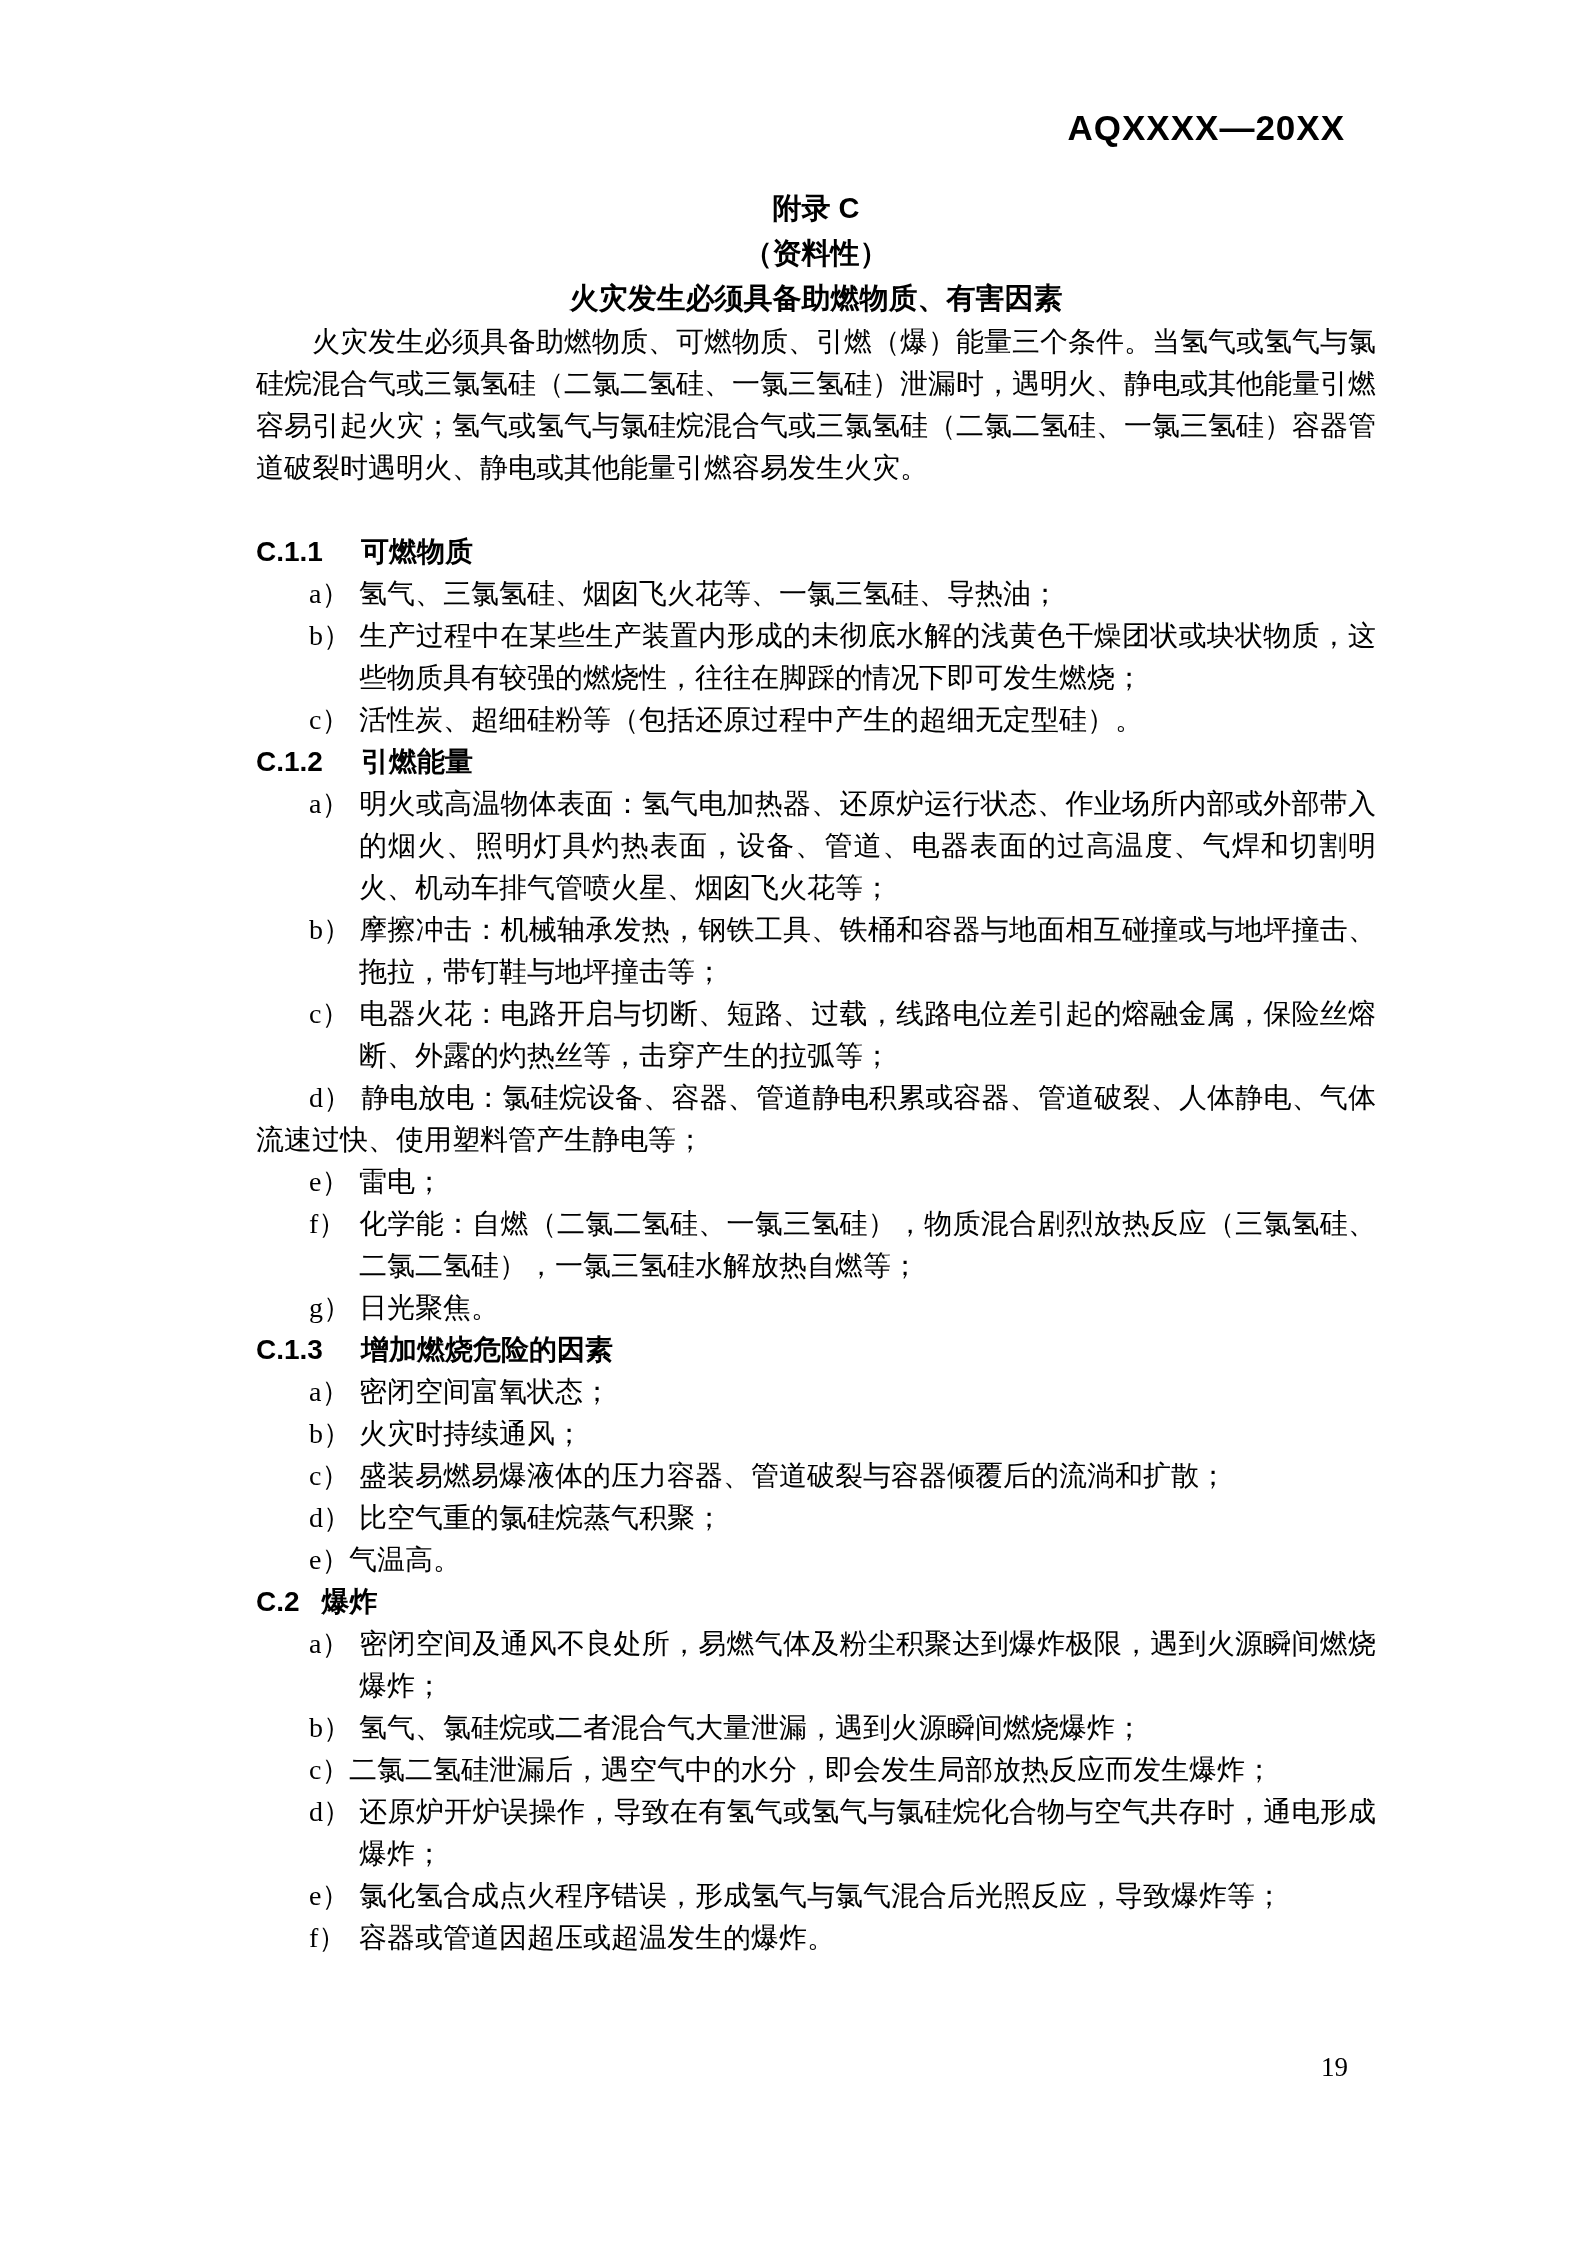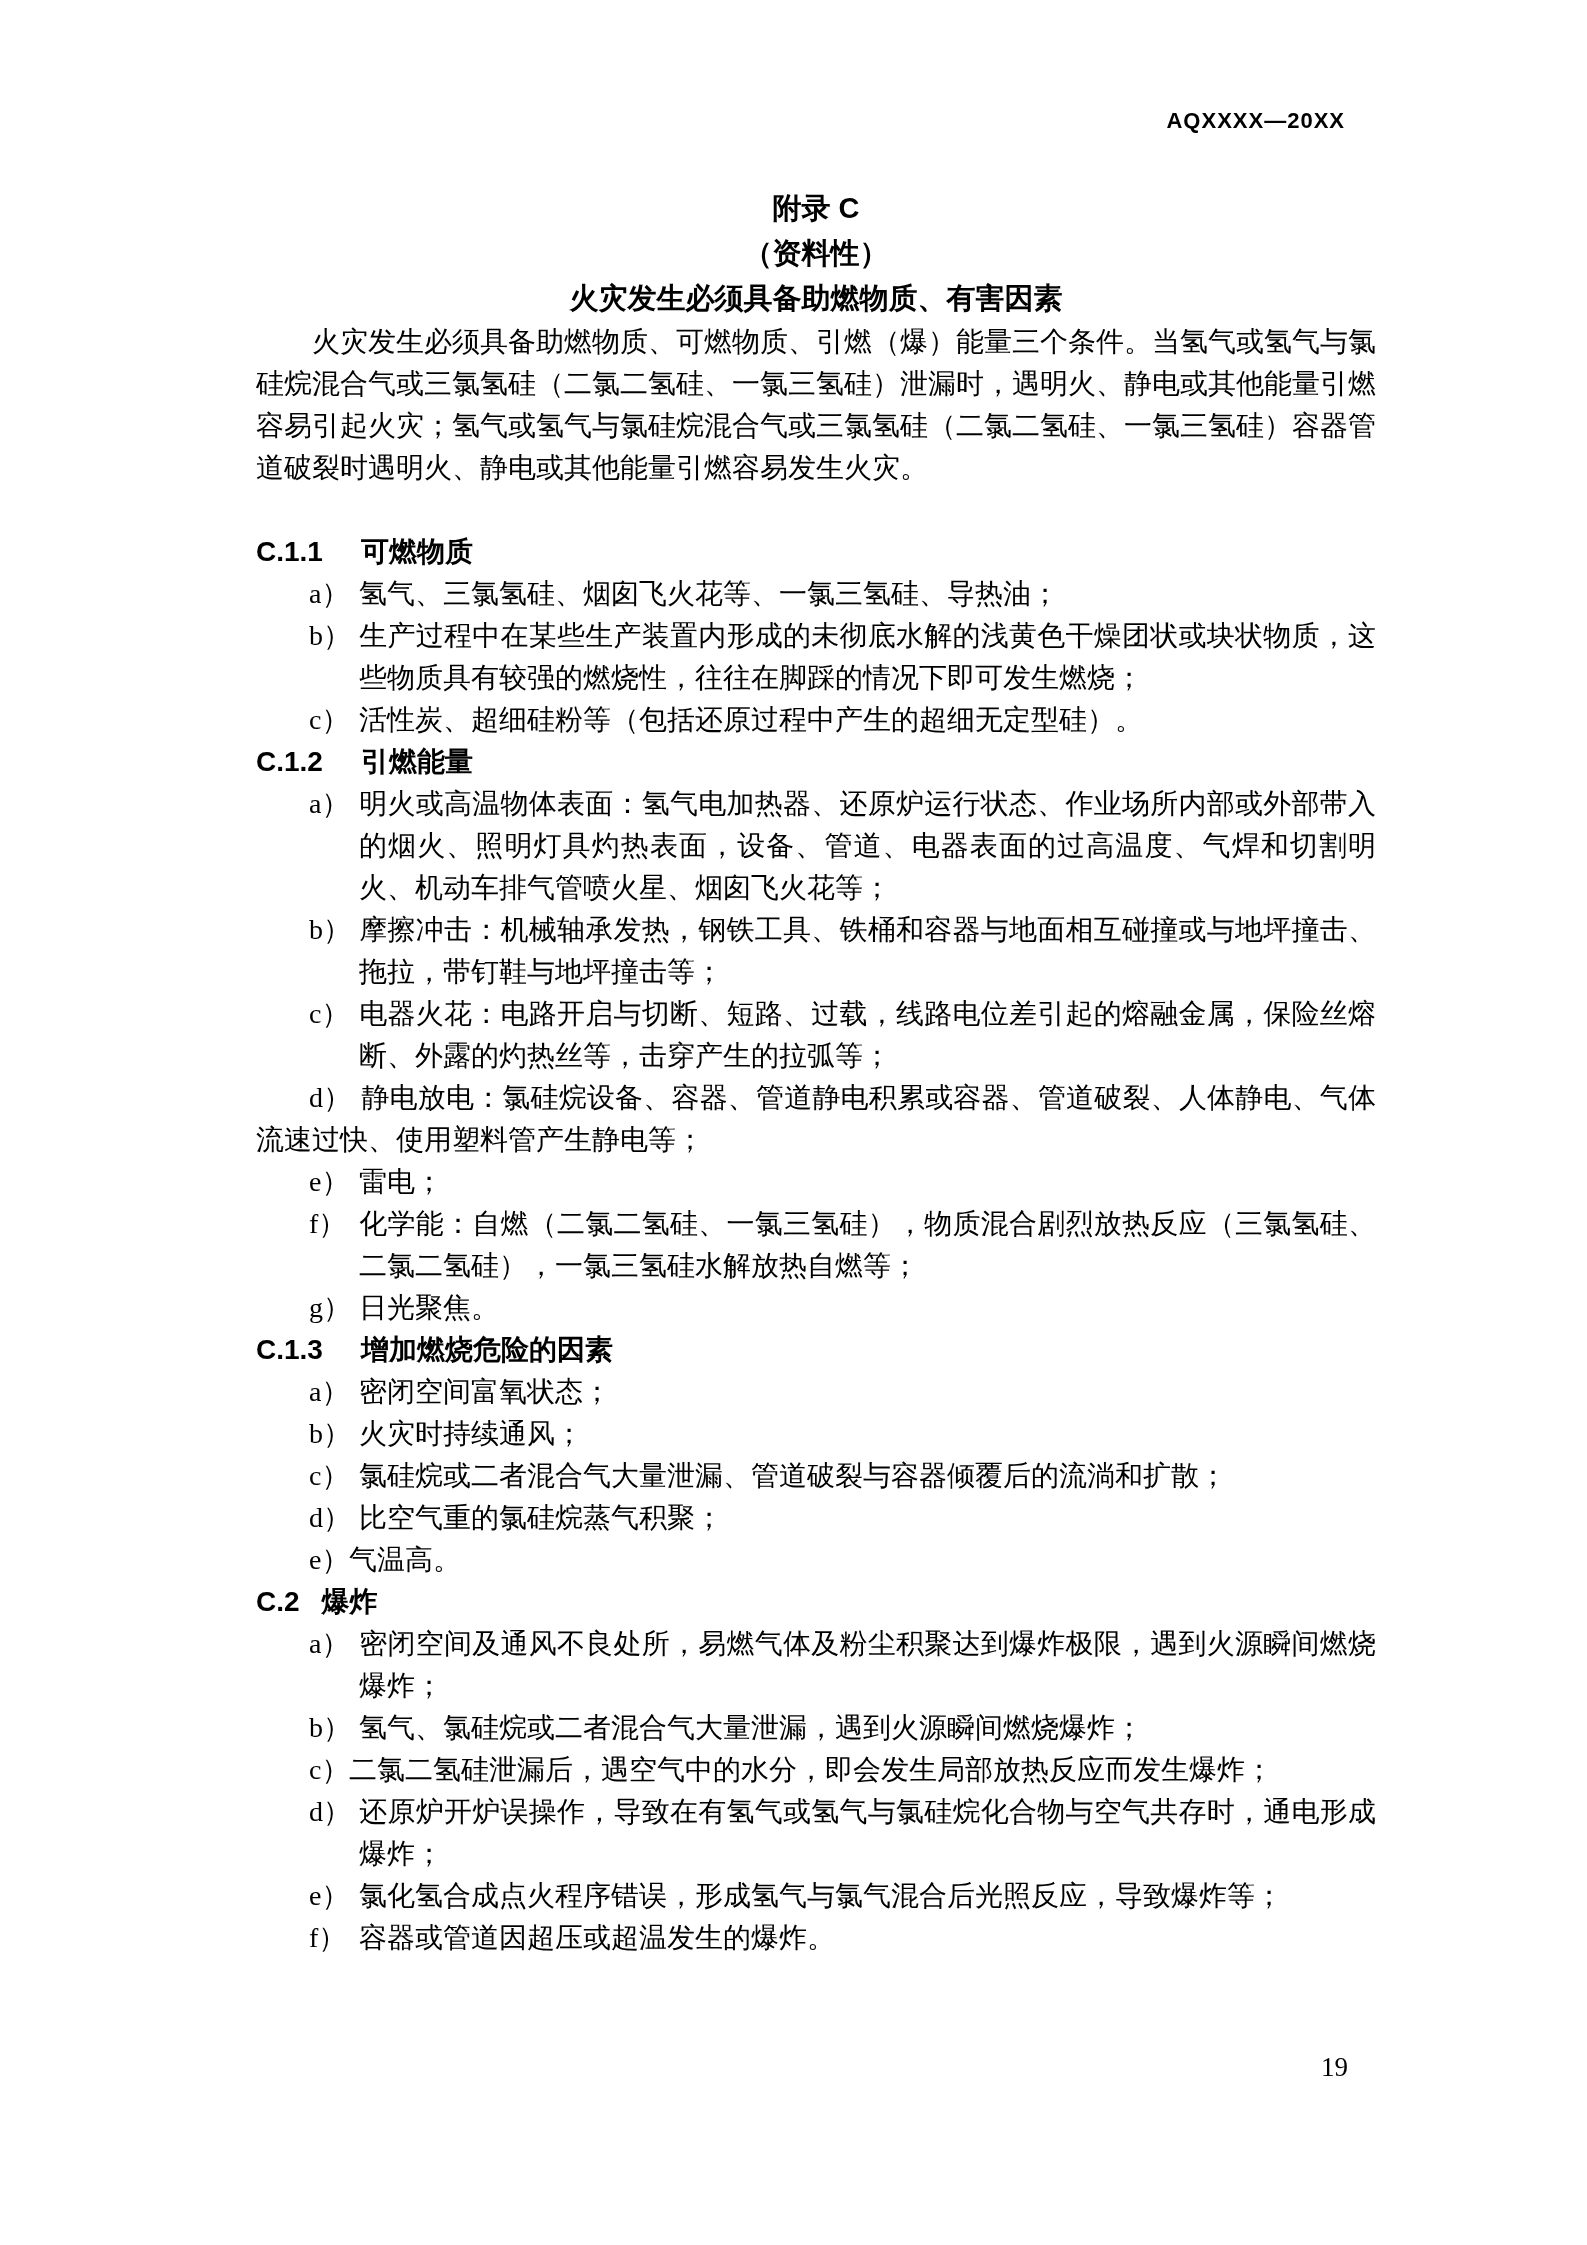--- a/index.html
+++ b/index.html
@@ -7,21 +7,21 @@
     width:1587px; height:2245px; position:relative;
     font-family:"Liberation Serif","DejaVu Serif",serif;
     color:#000;
     -webkit-font-smoothing:antialiased;
   }
   .page { position:absolute; inset:0; background:#ffffff; }
 
   .hdr {
     position:absolute; top:108px; right:242px;
     font-family:"Liberation Sans","DejaVu Sans",sans-serif;
-    font-weight:bold; font-size:22px; letter-spacing:1px;
+    font-weight:bold; font-size:35px; letter-spacing:1px;
   }
 
   .content {
     position:absolute; left:256px; top:186px; width:1120px;
     font-size:28px; line-height:42px;
   }
 
   
   .tblock { text-align:center; font-weight:bold;
     font-family:"Liberation Sans","DejaVu Sans",sans-serif; }
@@ -91,21 +91,21 @@
     <div class="li flush"><span class="lbl">d）</span><span>静电放电：氯硅烷设备、容器、管道静电积累或容器、管道破裂、人体静电、气体流速过快、使用塑料管产生静电等；</span></div>
     <div class="li"><span class="lbl">e）</span><span>雷电；</span></div>
     <div class="li"><span class="lbl">f）</span><span>化学能：自燃（二氯二氢硅、一氯三氢硅），物质混合剧烈放热反应（三氯氢硅、二氯二氢硅），一氯三氢硅水解放热自燃等；</span></div>
     <div class="li"><span class="lbl">g）</span><span>日光聚焦。</span></div>
 
     <div class="sec-h sub">
       <span class="num">C.1.3</span><span>增加燃烧危险的因素</span>
     </div>
     <div class="li"><span class="lbl">a）</span><span>密闭空间富氧状态；</span></div>
     <div class="li"><span class="lbl">b）</span><span>火灾时持续通风；</span></div>
-    <div class="li"><span class="lbl">c）</span><span>氯硅烷或二者混合气大量泄漏、管道破裂与容器倾覆后的流淌和扩散；</span></div>
+    <div class="li"><span class="lbl">c）</span><span>盛装易燃易爆液体的压力容器、管道破裂与容器倾覆后的流淌和扩散；</span></div>
     <div class="li"><span class="lbl">d）</span><span>比空气重的氯硅烷蒸气积聚；</span></div>
     <div class="li tight"><span class="lbl">e）</span><span>气温高。</span></div>
 
     <div class="sec-h">
       <span class="num">C.2</span><span>爆炸</span>
     </div>
     <div class="li"><span class="lbl">a）</span><span>密闭空间及通风不良处所，易燃气体及粉尘积聚达到爆炸极限，遇到火源瞬间燃烧爆炸；</span></div>
     <div class="li"><span class="lbl">b）</span><span>氢气、氯硅烷或二者混合气大量泄漏，遇到火源瞬间燃烧爆炸；</span></div>
     <div class="li tight"><span class="lbl">c）</span><span>二氯二氢硅泄漏后，遇空气中的水分，即会发生局部放热反应而发生爆炸；</span></div>
     <div class="li"><span class="lbl">d）</span><span>还原炉开炉误操作，导致在有氢气或氢气与氯硅烷化合物与空气共存时，通电形成爆炸；</span></div>

